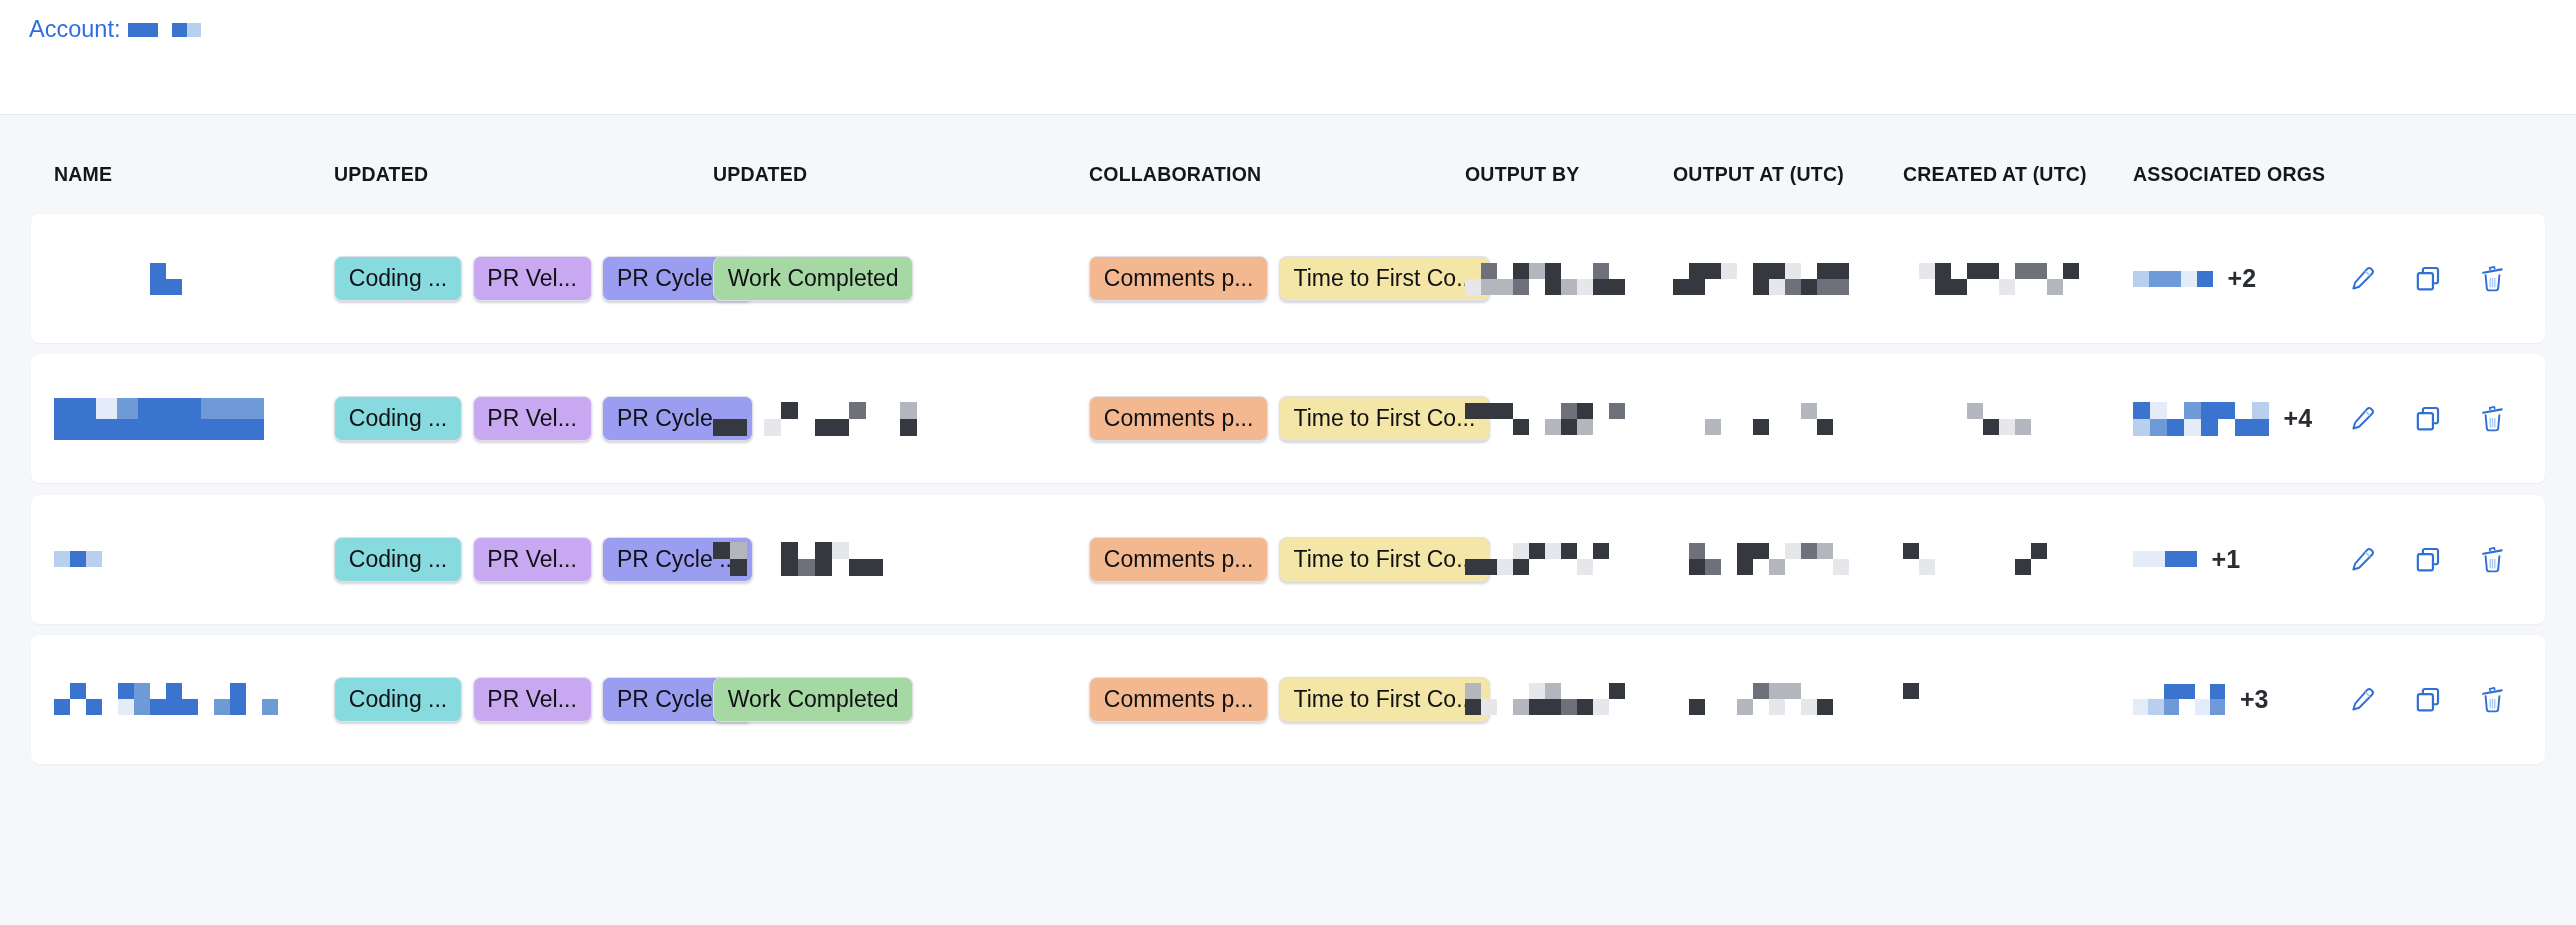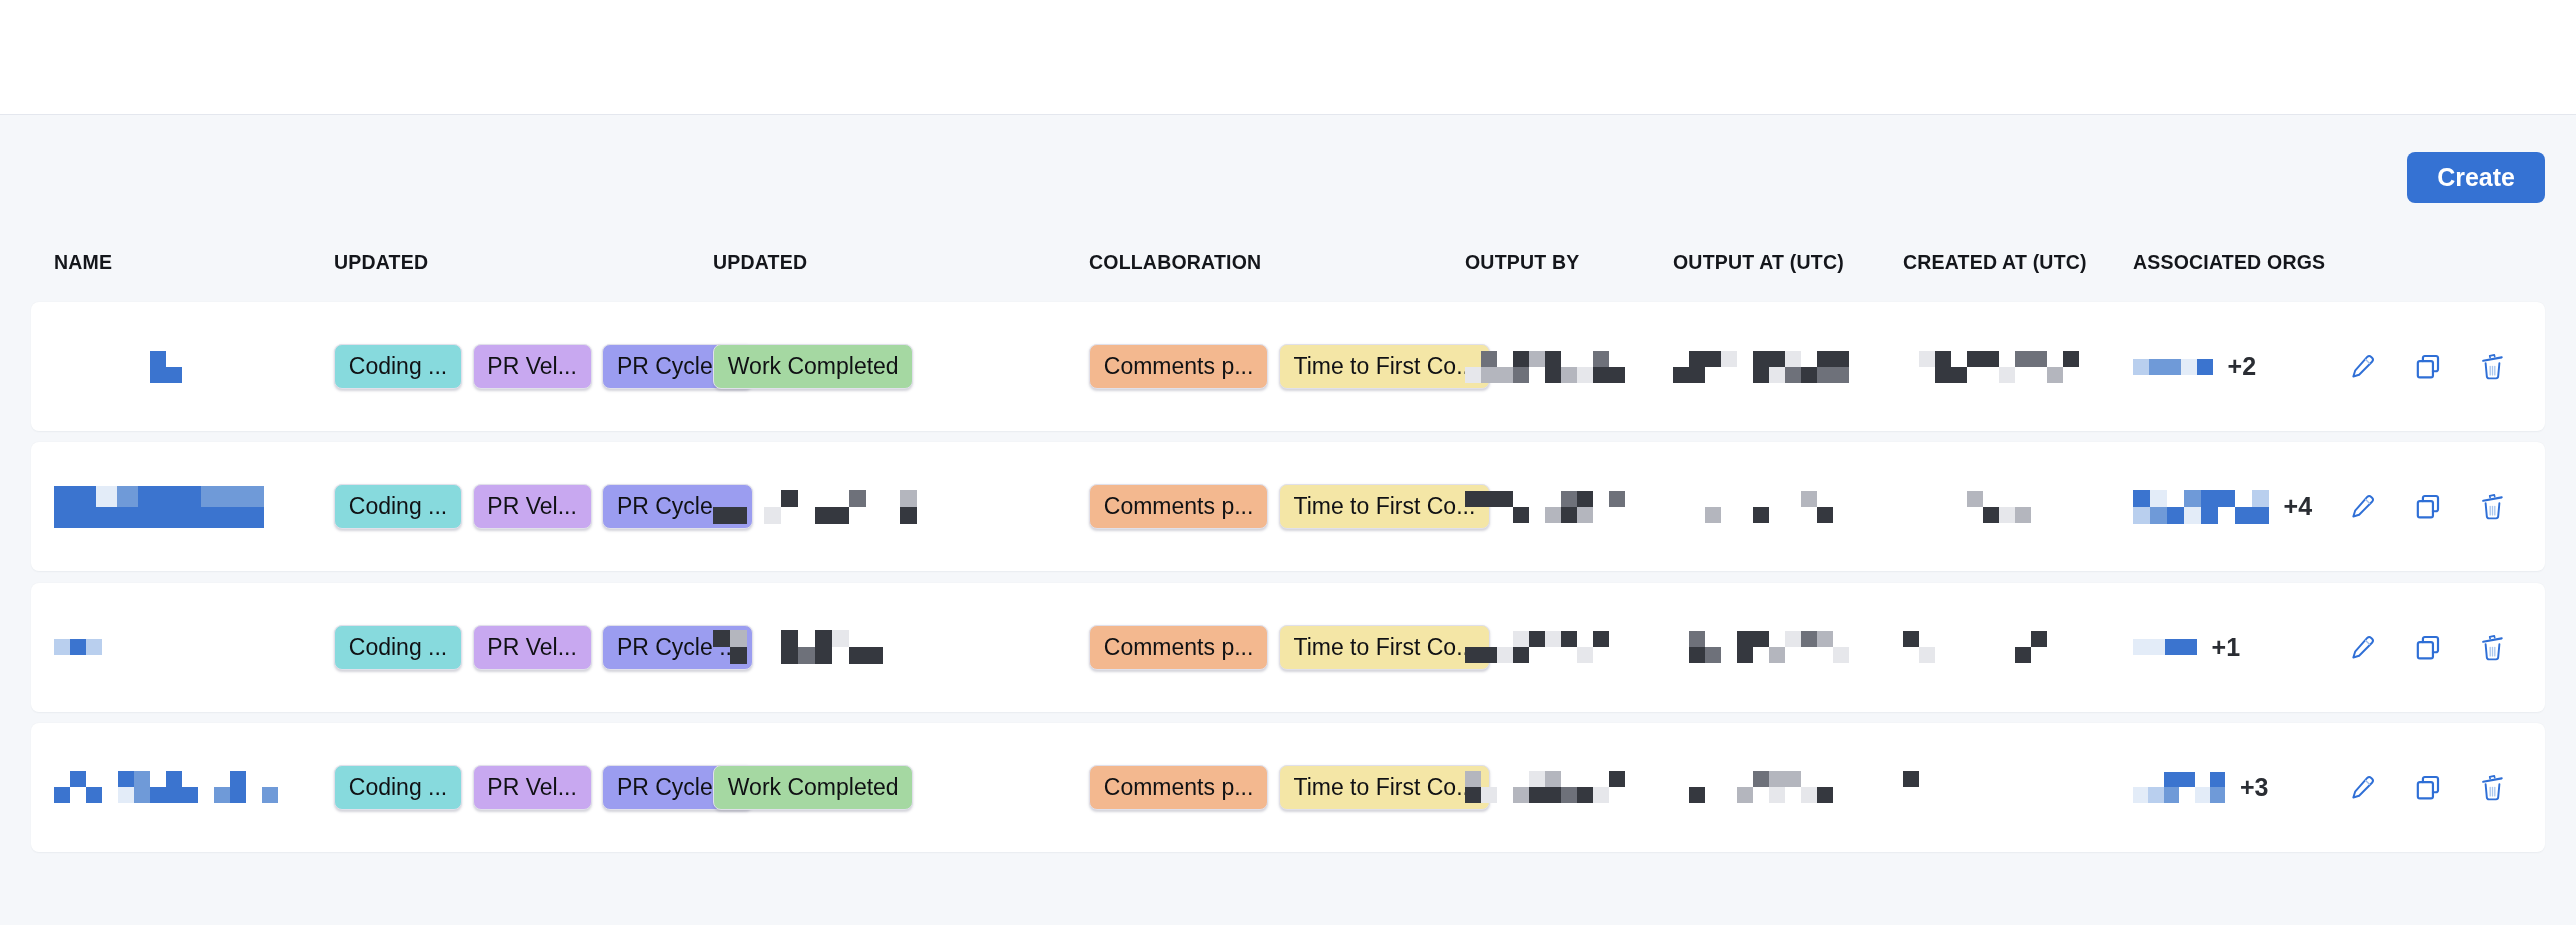--- a/index.html
+++ b/index.html
@@ -75,26 +75,33 @@
   .icon-btn {
     background: transparent; border: none; cursor: pointer;
     width: 32px; height: 36px; display: flex; align-items: center; justify-content: center;
   }
   .icon-btn svg { width: 29px; height: 29px; }
 </style>
 </head>
 <body>
 
 <div class="topbar">
+  <div class="account-row">
+    <span class="account-label">Account:</span>
+    <span class="mosaic" style="grid-template-columns: repeat(5, 14.6px);">
+        <span style="width: 14.6px; height: 14.6px; background: rgb(59, 116, 207);"></span>
+        <span style="width: 14.6px; height: 14.6px; background: rgb(59, 116, 207);"></span>
+        <span style="width: 14.6px; height: 14.6px;"></span>
+        <span style="width: 14.6px; height: 14.6px; background: rgb(59, 116, 207);"></span>
+        <span style="width: 14.6px; height: 14.6px; background: rgb(185, 207, 238);"></span>
+      </span>
+  </div>
 </div>
 
 <div class="main">
-  <div class="toolbar">
-    <button class="create-btn">Create</button>
-  </div>
 
   <div class="thead grid" id="thead">
       <div class="th">NAME</div>
       <div class="th">UPDATED</div>
       <div class="th">UPDATED</div>
       <div class="th">COLLABORATION</div>
       <div class="th">OUTPUT BY</div>
       <div class="th">OUTPUT AT (UTC)</div>
       <div class="th">CREATED AT (UTC)</div>
       <div class="th">ASSOCIATED ORGS</div>

